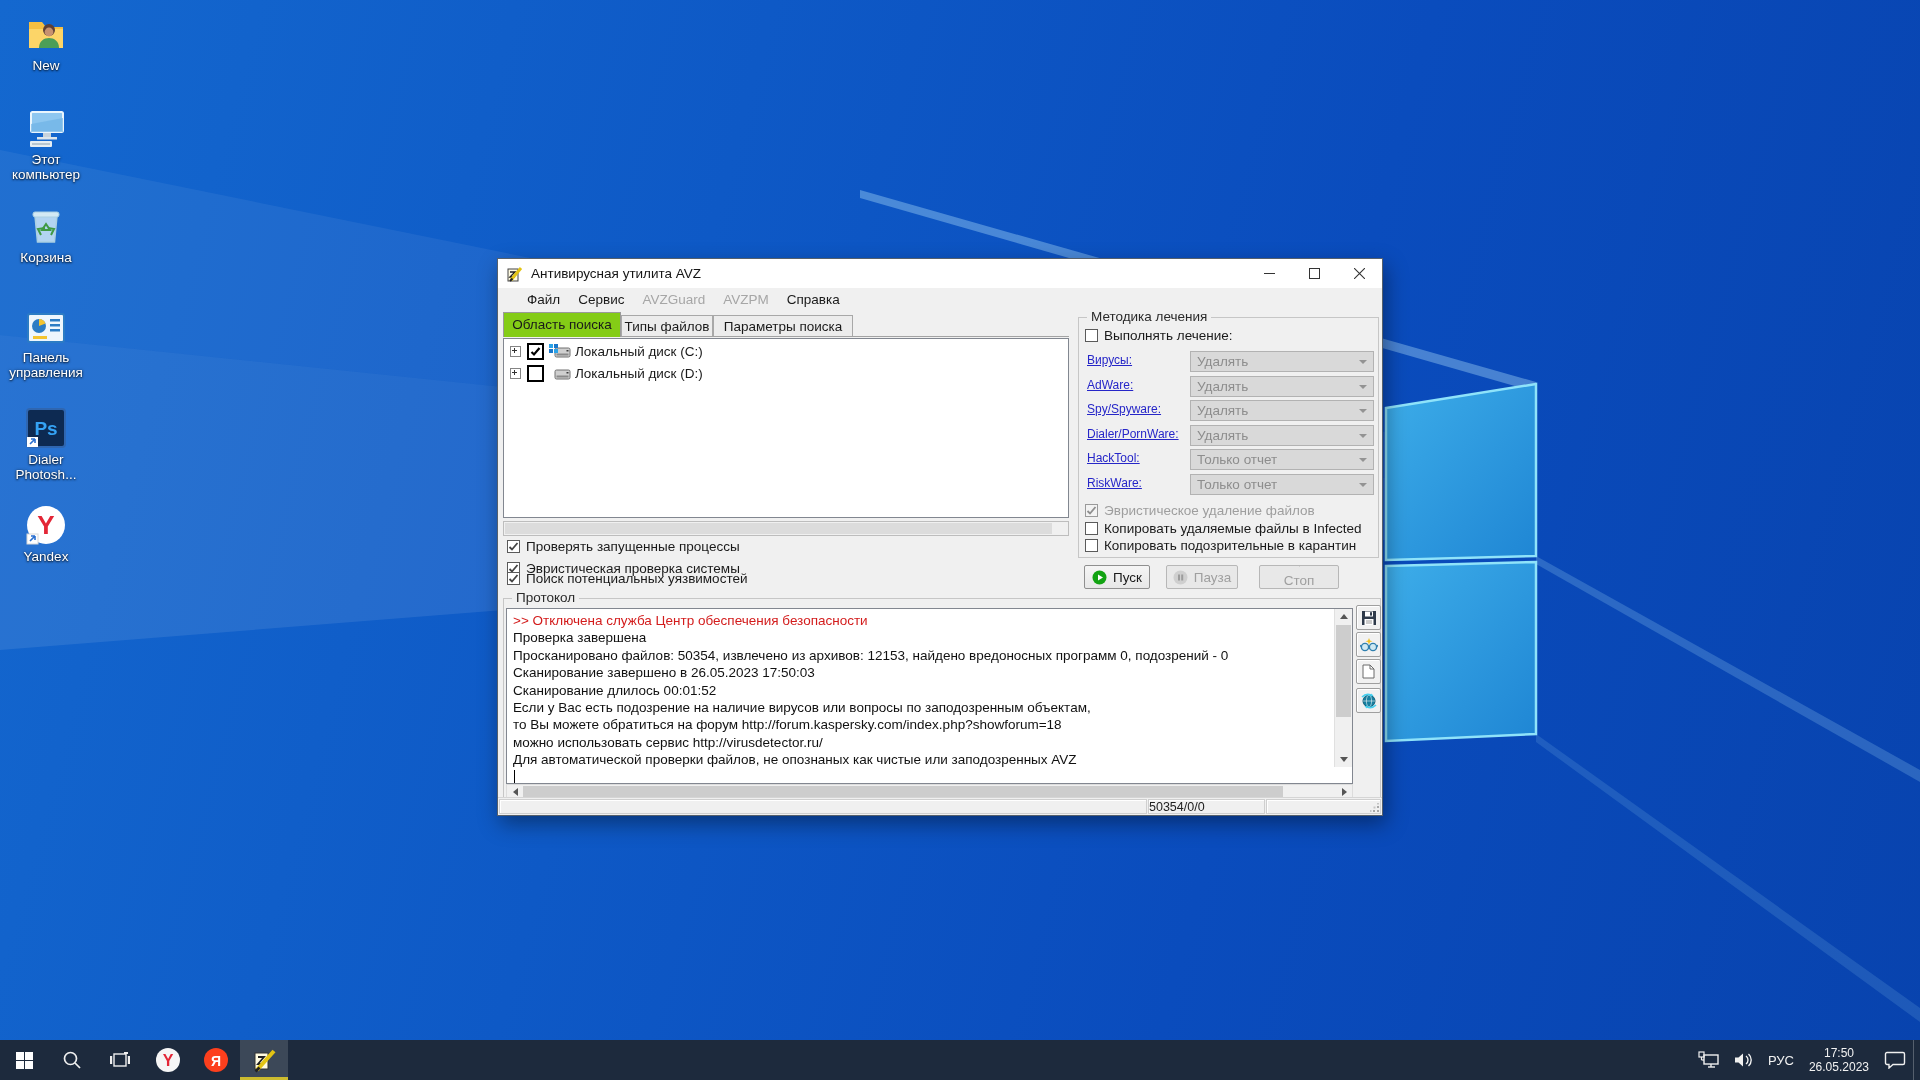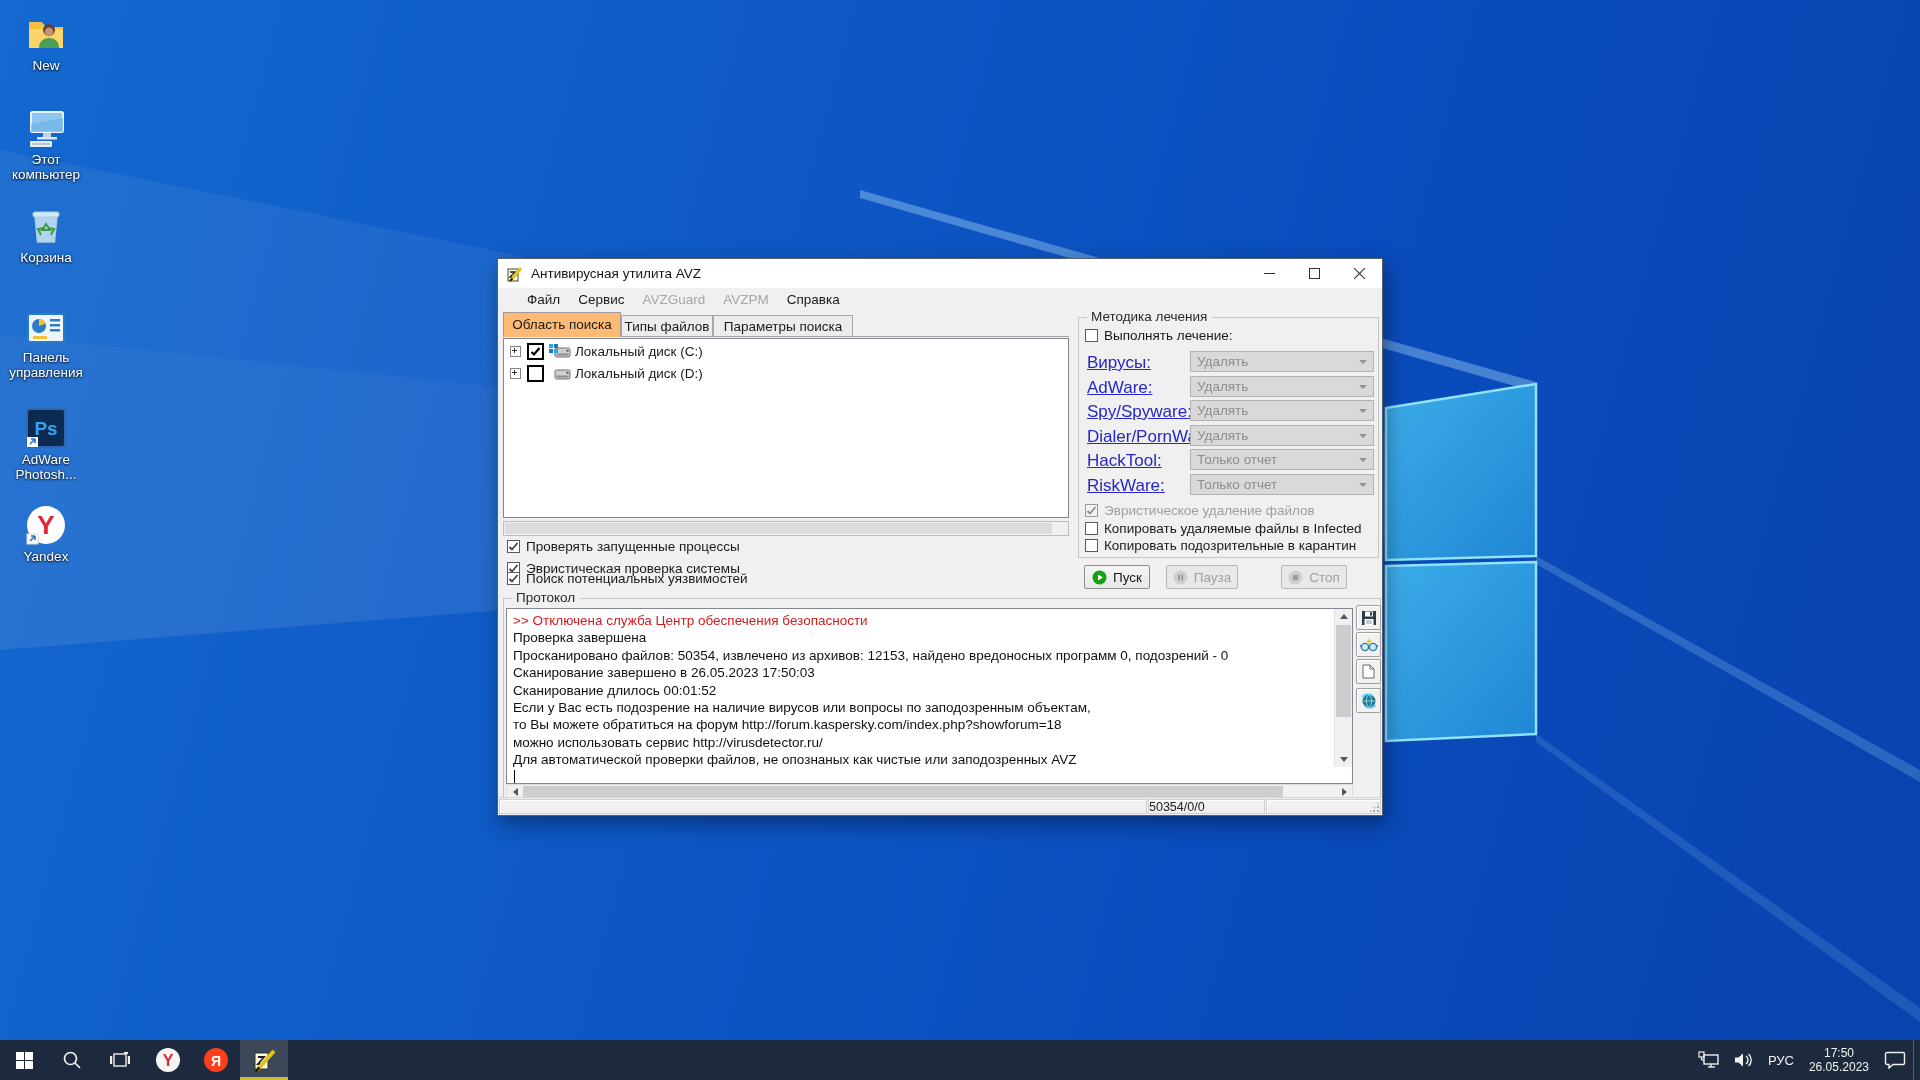--- a/index.html
+++ b/index.html
@@ -19,21 +19,21 @@
   #titlebar .ticon{margin:0 8px 0 9px;}
   #titlebar .ttext{font-size:13.5px;color:#151515;}
   #wcontrols{position:absolute;right:0;top:0;height:29px;display:flex;}
   .wc{width:45px;height:29px;display:flex;align-items:center;justify-content:center;}
   #menubar{position:absolute;left:0;top:29px;right:0;height:23px;background:#f0f0f0;display:flex;align-items:center;padding-left:20px;}
   .mi{padding:0 9px;font-size:13.5px;}
   .mi.dis{color:#a6a6a6;}
   
   .tabline{position:absolute;left:5px;top:77px;width:566px;height:1px;background:#a3a3a3;}
   .tab{position:absolute;box-sizing:border-box;text-align:center;font-size:13.5px;}
-  .tab.on{left:5px;top:53px;width:118px;height:25px;line-height:24px;background:#fdba74;border:1px solid #9a9a9a;border-bottom:none;z-index:2;}
+  .tab.on{left:5px;top:53px;width:118px;height:25px;line-height:24px;background:#84cc16;border:1px solid #9a9a9a;border-bottom:none;z-index:2;}
   .tab.off1{left:123px;top:56px;width:92px;height:21px;line-height:21px;background:#ececec;border:1px solid #a8a8a8;border-bottom:none;}
   .tab.off2{left:215px;top:56px;width:140px;height:21px;line-height:21px;background:#ececec;border:1px solid #a8a8a8;border-bottom:none;}
   
   #treebox{position:absolute;left:5px;top:79px;width:566px;height:180px;background:#fff;border:1px solid #828790;box-sizing:border-box;overflow:hidden;}
   .trow{position:relative;height:19px;margin-top:3px;display:flex;align-items:center;}
   .expander{width:9px;height:9px;border:1px solid #848484;background:#fff;margin-left:6px;position:relative;flex:none;}
   .expander i{position:absolute;left:1px;top:3px;width:5px;height:1px;background:#333;}
   .expander i.v{left:3px;top:1px;width:1px;height:5px;}
   .tcb{width:13px;height:13px;border:2px solid #000;background:#fff;margin-left:6px;display:flex;align-items:center;justify-content:center;flex:none;}
   .drivewrap{margin-left:5px;position:relative;width:22px;height:16px;flex:none;}
@@ -45,21 +45,21 @@
   .cb{width:13px;height:13px;border:1px solid #5a5a5a;background:#fff;display:flex;align-items:center;justify-content:center;flex:none;box-sizing:border-box;}
   .cb.dis{border-color:#9a9a9a;background:#f3f3f3;}
   .opt span{margin-left:6px;font-size:13.5px;}
   
   .group{position:absolute;border:1px solid #c6c6c6;box-sizing:border-box;}
   .glabel{position:absolute;top:-9px;left:8px;background:#f0f0f0;padding:0 4px;font-size:13.5px;color:#2a2a2a;}
   
   #treat{left:580px;top:58px;width:301px;height:241px;}
   .perform{position:absolute;left:6px;top:10px;display:flex;align-items:center;}
   .perform span{margin-left:6px;font-size:13.5px;}
-  .tlink{position:absolute;left:8px;color:#2626c8;text-decoration:underline;font-size:17px;}
+  .tlink{position:absolute;left:8px;color:#2626c8;text-decoration:underline;font-size:12px;}
   .combo{position:absolute;left:111px;width:184px;height:21px;background:#d9d9d9;border:1px solid #b2b2b2;box-sizing:border-box;color:#8d8d8d;font-size:13.5px;line-height:19px;padding-left:6px;}
   .combo .arr{position:absolute;right:6px;top:8px;width:0;height:0;border:4px solid transparent;border-top-color:#939393;}
   .tcheck{position:absolute;left:6px;display:flex;align-items:center;height:15px;}
   .tcheck span{margin-left:6px;font-size:13.5px;}
   .tcheck.dis span{color:#9e9e9e;}
   
   .btn{position:absolute;top:306px;height:24px;background:linear-gradient(#f5f5f5,#e7e7e7);border:1px solid #8f8f8f;border-radius:2px;display:flex;align-items:center;justify-content:center;gap:6px;font-size:13.5px;box-sizing:border-box;}
   .btn.dis{color:#9f9f9f;border-color:#b7b7b7;background:#e8e8e8;}
   
   #proto{left:5px;top:339px;width:878px;height:203px;}
@@ -159,21 +159,21 @@
     </svg>
     <div class="dlabel">Панель управления</div>
   </div>
   <div class="dicon" style="top:406px;">
     <svg width="44" height="44" viewBox="0 0 44 44">
       <rect x="3" y="3" width="38" height="38" rx="3" fill="#0d2a52" stroke="#2f66b0" stroke-width="2"></rect>
       <text x="22" y="29" text-anchor="middle" font-size="19" font-weight="bold" fill="#35a3f5" font-family="Liberation Sans,sans-serif">Ps</text>
       <rect x="3" y="31" width="11" height="10" fill="#fff"></rect>
       <path d="M6 38 l5-5 M11 33 h-4 M11 33 v4" stroke="#2a6fd0" stroke-width="1.6" fill="none"></path>
     </svg>
-    <div class="dlabel">AdWare Photosh...</div>
+    <div class="dlabel">Dialer Photosh...</div>
   </div>
   <div class="dicon" style="top:503px;">
     <svg width="44" height="44" viewBox="0 0 44 44">
       <circle cx="22" cy="22" r="19" fill="#fff"></circle>
       <text x="22" y="31" text-anchor="middle" font-size="26" font-weight="bold" fill="#e32636" font-family="Liberation Sans,sans-serif">Y</text>
       <rect x="3" y="31" width="11" height="10" fill="#fff" stroke="#d8d8d8"></rect>
       <path d="M6 38 l5-5 M11 33 h-4 M11 33 v4" stroke="#2a6fd0" stroke-width="1.6" fill="none"></path>
     </svg>
     <div class="dlabel">Yandex</div>
   </div>
@@ -335,21 +335,21 @@
       <span>Пуск</span>
     </div>
     <div class="btn dis" style="left:668px;width:72px;">
       <svg width="15" height="15" viewBox="0 0 15 15">
           <circle cx="7.5" cy="7.5" r="7" fill="#cfcfcf"></circle>
           <rect x="5" y="4.5" width="2" height="6" fill="#9c9c9c"></rect>
           <rect x="8.2" y="4.5" width="2" height="6" fill="#9c9c9c"></rect>
         </svg>
       <span>Пауза</span>
     </div>
-    <div class="btn dis" style="left:783px;width:66px;">
+    <div class="btn dis" style="left:761px;width:80px;flex-direction:column;">
       <svg width="15" height="15" viewBox="0 0 15 15">
           <circle cx="7.5" cy="7.5" r="7" fill="#cfcfcf"></circle>
           <rect x="4.8" y="4.8" width="5.4" height="5.4" fill="#9c9c9c"></rect>
         </svg>
       <span>Стоп</span>
     </div>
 
     <div class="group" id="proto">
       <span class="glabel">Протокол</span>
     </div>

